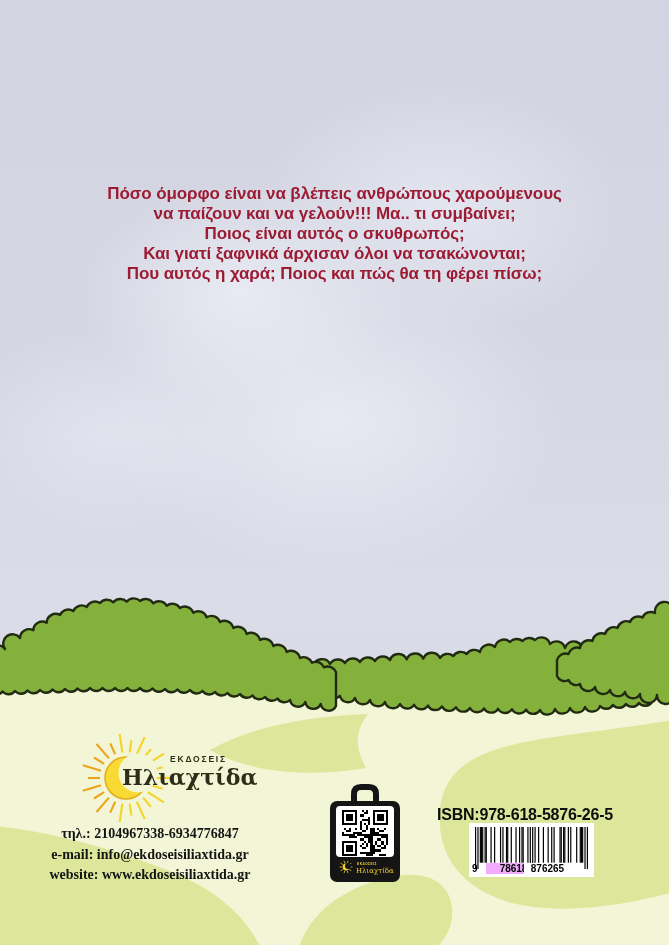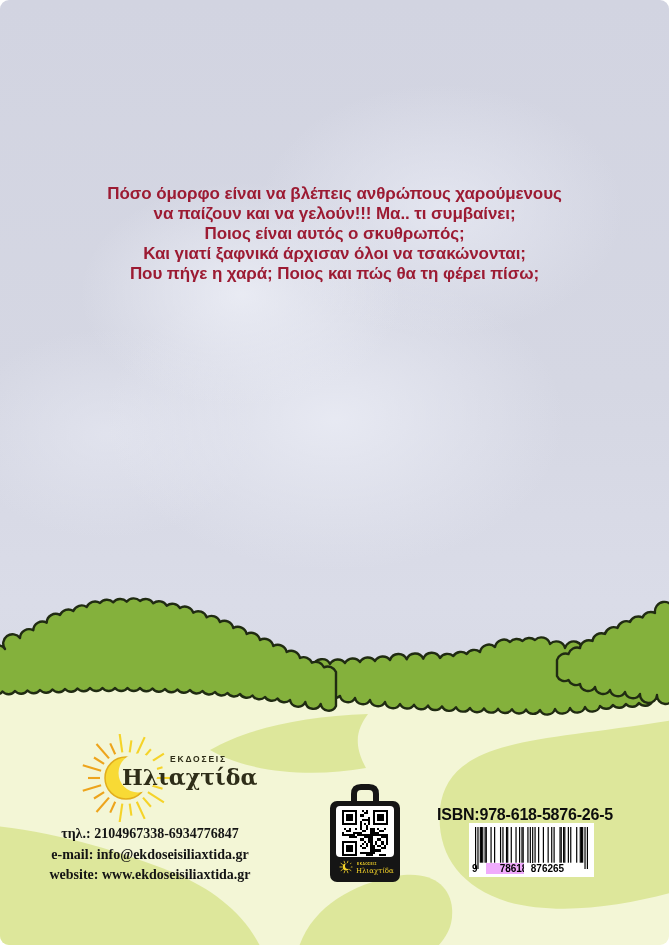--- a/index.html
+++ b/index.html
@@ -1,16 +1,16 @@
 <!DOCTYPE html>
 <html><head>
 <meta charset="utf-8">
 <style>
   html,body{margin:0;padding:0;background:#fff;}
-  .page{position:relative;width:669px;height:945px;overflow:hidden;font-family:"Liberation Sans",sans-serif;border-radius:9px;}
+  .page{position:relative;width:669px;height:945px;overflow:hidden;font-family:"Liberation Sans",sans-serif;}
   .sky{position:absolute;left:0;top:0;width:669px;height:700px;
     background:
       radial-gradient(230px 160px at 36% 42%, rgba(236,238,246,.85), rgba(236,238,246,0) 70%),
       radial-gradient(260px 180px at 66% 30%, rgba(231,233,243,.8), rgba(231,233,243,0) 70%),
       radial-gradient(320px 210px at 50% 60%, rgba(233,235,244,.9), rgba(233,235,244,0) 72%),
       radial-gradient(210px 150px at 16% 62%, rgba(229,231,241,.7), rgba(229,231,241,0) 70%),
       linear-gradient(#d2d4e1 0%, #d5d7e3 55%, #dadce8 86%, #d8dae6 100%);}
   .scene{position:absolute;left:0;top:0;width:669px;height:945px;}
   .blurb{position:absolute;left:0;top:184px;width:669px;text-align:center;
     color:#9c1b33;font-weight:bold;font-size:17px;line-height:20px;letter-spacing:-0.1px;}
@@ -51,21 +51,21 @@
   <path d="M 245 678 A 9 9 0 0 1 262.5 674.0 A 9 9 0 0 1 280.0 670.0 A 9 9 0 0 1 296.7 668.0 A 9 9 0 0 1 313.3 666.0 A 9 9 0 0 1 330.0 664.0 A 9 9 0 0 1 345.0 663.0 A 9 9 0 0 1 360.0 662.0 A 9 9 0 0 1 375.0 661.0 A 9 9 0 0 1 390.0 660.0 A 9 9 0 0 1 406.7 659.3 A 9 9 0 0 1 423.3 658.7 A 9 9 0 0 1 440.0 658.0 A 9 9 0 0 1 453.3 656.0 A 9 9 0 0 1 466.7 654.0 A 9 9 0 0 1 480.0 652.0 A 9 9 0 0 1 495.0 647.0 A 9 9 0 0 1 510.0 642.0 A 9 9 0 0 1 522.5 641.0 A 9 9 0 0 1 535.0 640.0 A 9 9 0 0 1 550.0 644.0 A 9 9 0 0 1 565.0 648.0 A 9 9 0 0 1 582.5 653.0 A 9 9 0 0 1 600.0 658.0 A 9 9 0 0 1 617.5 662.0 A 9 9 0 0 1 635.0 666.0 A 9 9 0 0 1 652.0 672.0 L 652 702 A 8.1 8.1 0 0 1 639.0 703.0 A 8.1 8.1 0 0 1 626.0 704.0 A 8.1 8.1 0 0 1 613.0 705.0 A 8.1 8.1 0 0 1 600.0 706.0 A 8.1 8.1 0 0 1 585.0 707.0 A 8.1 8.1 0 0 1 570.0 708.0 A 8.1 8.1 0 0 1 555.0 709.0 A 8.1 8.1 0 0 1 540.0 710.0 A 8.1 8.1 0 0 1 526.0 709.6 A 8.1 8.1 0 0 1 512.0 709.2 A 8.1 8.1 0 0 1 498.0 708.8 A 8.1 8.1 0 0 1 484.0 708.4 A 8.1 8.1 0 0 1 470.0 708.0 A 8.1 8.1 0 0 1 456.0 707.2 A 8.1 8.1 0 0 1 442.0 706.4 A 8.1 8.1 0 0 1 428.0 705.6 A 8.1 8.1 0 0 1 414.0 704.8 A 8.1 8.1 0 0 1 400.0 704.0 A 8.1 8.1 0 0 1 385.0 702.0 A 8.1 8.1 0 0 1 370.0 700.0 A 8.1 8.1 0 0 1 355.0 698.0 A 8.1 8.1 0 0 1 340.0 696.0 A 8.1 8.1 0 0 1 327.5 694.0 A 8.1 8.1 0 0 1 315.0 692.0 A 8.1 8.1 0 0 1 302.5 690.0 A 8.1 8.1 0 0 1 290.0 688.0 A 8.1 8.1 0 0 1 275.0 686.7 A 8.1 8.1 0 0 1 260.0 685.3 A 8.1 8.1 0 0 1 245.0 684.0 Z" fill="#84b13c" stroke="#202b12" stroke-width="2.4" stroke-linejoin="round"></path>
   <path d="M 557 660 A 9 9 0 0 1 568.5 654.0 A 9 9 0 0 1 580.0 648.0 A 9 9 0 0 1 592.5 641.0 A 9 9 0 0 1 605.0 634.0 A 9 9 0 0 1 617.5 628.0 A 9 9 0 0 1 630.0 622.0 A 9 9 0 0 1 642.5 617.5 A 9 9 0 0 1 655.0 613.0 A 9 9 0 0 1 674.0 610.0 L 674 696 A 8.1 8.1 0 0 1 657.0 695.0 A 8.1 8.1 0 0 1 640.0 694.0 A 8.1 8.1 0 0 1 625.0 692.0 A 8.1 8.1 0 0 1 610.0 690.0 A 8.1 8.1 0 0 1 595.0 687.0 A 8.1 8.1 0 0 1 580.0 684.0 A 8.1 8.1 0 0 1 568.5 680.0 A 8.1 8.1 0 0 1 557.0 676.0 Z" fill="#84b13c" stroke="#202b12" stroke-width="2.4" stroke-linejoin="round"></path>
   <path d="M -10 660 A 9 9 0 0 1 5.0 649.0 A 9 9 0 0 1 20.0 638.0 A 9 9 0 0 1 33.3 630.3 A 9 9 0 0 1 46.7 622.7 A 9 9 0 0 1 60.0 615.0 A 9 9 0 0 1 73.3 611.0 A 9 9 0 0 1 86.7 607.0 A 9 9 0 0 1 100.0 603.0 A 9 9 0 0 1 113.3 602.3 A 9 9 0 0 1 126.7 601.7 A 9 9 0 0 1 140.0 601.0 A 9 9 0 0 1 153.3 603.3 A 9 9 0 0 1 166.7 605.7 A 9 9 0 0 1 180.0 608.0 A 9 9 0 0 1 193.3 612.7 A 9 9 0 0 1 206.7 617.3 A 9 9 0 0 1 220.0 622.0 A 9 9 0 0 1 233.3 628.0 A 9 9 0 0 1 246.7 634.0 A 9 9 0 0 1 260.0 640.0 A 9 9 0 0 1 273.3 646.0 A 9 9 0 0 1 286.7 652.0 A 9 9 0 0 1 300.0 658.0 A 9 9 0 0 1 312.0 662.7 A 9 9 0 0 1 324.0 667.3 A 9 9 0 0 1 336.0 672.0 L 336 706 A 8.1 8.1 0 0 1 320.7 704.0 A 8.1 8.1 0 0 1 305.3 702.0 A 8.1 8.1 0 0 1 290.0 700.0 A 8.1 8.1 0 0 1 277.5 698.5 A 8.1 8.1 0 0 1 265.0 697.0 A 8.1 8.1 0 0 1 252.5 695.5 A 8.1 8.1 0 0 1 240.0 694.0 A 8.1 8.1 0 0 1 227.5 693.0 A 8.1 8.1 0 0 1 215.0 692.0 A 8.1 8.1 0 0 1 202.5 691.0 A 8.1 8.1 0 0 1 190.0 690.0 A 8.1 8.1 0 0 1 177.5 689.5 A 8.1 8.1 0 0 1 165.0 689.0 A 8.1 8.1 0 0 1 152.5 688.5 A 8.1 8.1 0 0 1 140.0 688.0 A 8.1 8.1 0 0 1 127.5 688.0 A 8.1 8.1 0 0 1 115.0 688.0 A 8.1 8.1 0 0 1 102.5 688.0 A 8.1 8.1 0 0 1 90.0 688.0 A 8.1 8.1 0 0 1 77.5 688.5 A 8.1 8.1 0 0 1 65.0 689.0 A 8.1 8.1 0 0 1 52.5 689.5 A 8.1 8.1 0 0 1 40.0 690.0 A 8.1 8.1 0 0 1 27.5 690.5 A 8.1 8.1 0 0 1 15.0 691.0 A 8.1 8.1 0 0 1 2.5 691.5 A 8.1 8.1 0 0 1 -10.0 692.0 Z" fill="#84b13c" stroke="#202b12" stroke-width="2.4" stroke-linejoin="round"></path>
 </svg>
 
   <div class="blurb">
     <div>Πόσο όμορφο είναι να βλέπεις ανθρώπους χαρούμενους</div>
     <div>να παίζουν και να γελούν!!! Μα.. τι συμβαίνει;</div>
     <div>Ποιος είναι αυτός ο σκυθρωπός;</div>
     <div>Και γιατί ξαφνικά άρχισαν όλοι να τσακώνονται;</div>
-    <div>Που πήγε η χαρά; Ποιος και πώς θα τη φέρει πίσω;</div>
+    <div>Που αυτός η χαρά; Ποιος και πώς θα τη φέρει πίσω;</div>
   </div>
 
   <svg class="logo-sun" id="sun-svg" viewBox="0 0 88 88">
       <line x1="70.0" y1="44.0" x2="89.0" y2="44.0" stroke="#f5d328" stroke-width="2.1"></line>
       <line x1="68.9" y1="51.3" x2="80.5" y2="54.7" stroke="#f5d328" stroke-width="2.1"></line>
       <line x1="65.9" y1="58.1" x2="81.9" y2="68.3" stroke="#f5d328" stroke-width="2.1"></line>
       <line x1="61.0" y1="63.6" x2="68.9" y2="72.7" stroke="#f5d328" stroke-width="2.1"></line>
       <line x1="54.8" y1="67.7" x2="62.7" y2="84.9" stroke="#f5d328" stroke-width="2.1"></line>
       <line x1="47.7" y1="69.7" x2="49.4" y2="81.6" stroke="#f5d328" stroke-width="2.1"></line>
       <line x1="40.3" y1="69.7" x2="37.6" y2="88.5" stroke="#f5d328" stroke-width="2.1"></line>

